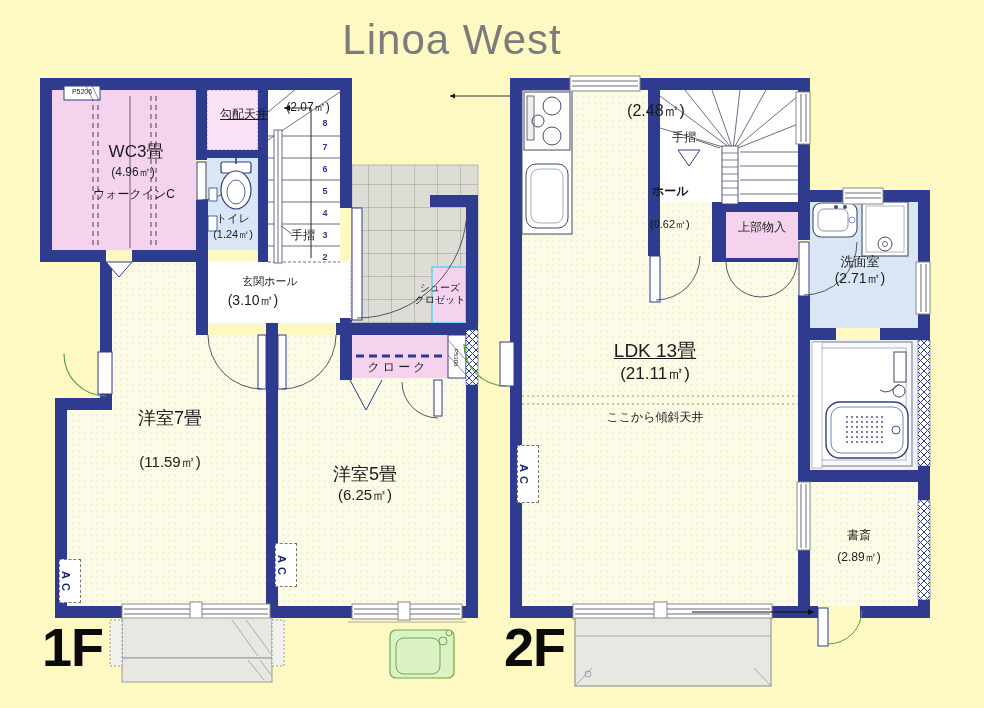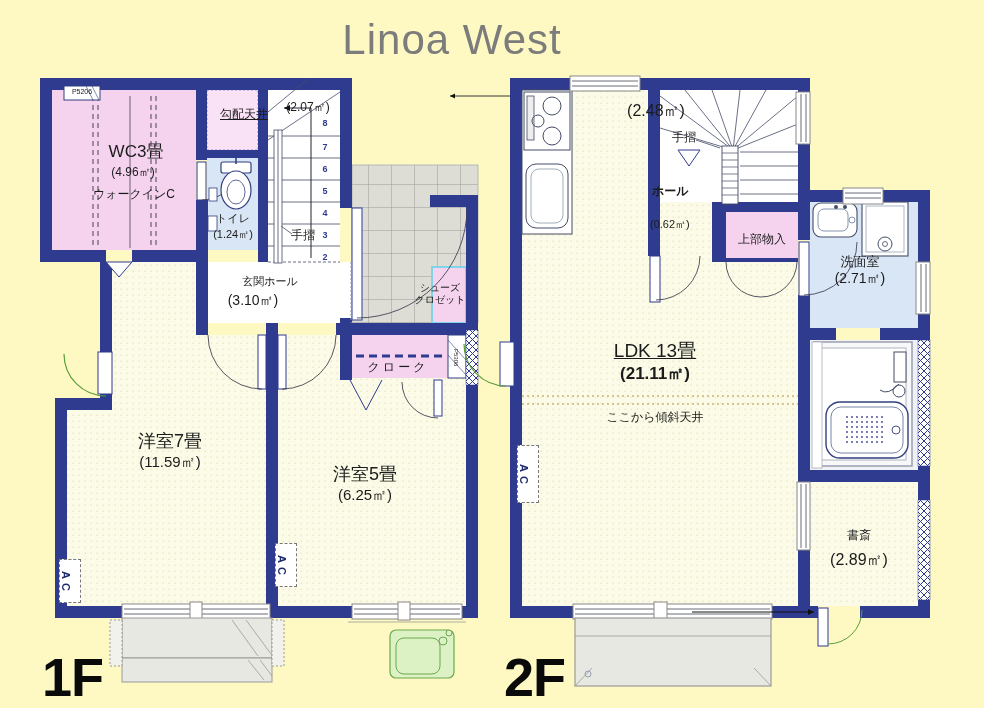--- a/index.html
+++ b/index.html
@@ -1,21 +1,21 @@
 <!DOCTYPE html>
 <html><head>
 <meta charset="utf-8">
 <style>
   html,body{margin:0;padding:0;}
   #canvas{position:relative;width:984px;height:708px;background:#fef9c3;overflow:hidden;
           font-family:"Liberation Sans","DejaVu Sans",sans-serif;}
   svg{position:absolute;left:0;top:0;}
   .lbl{position:absolute;color:#1b1b1b;text-align:center;line-height:1.12;white-space:nowrap;}
   .title{font-size:42px;color:#7c7c7c;letter-spacing:1px;}
-  .floorlbl{font-size:54px;font-weight:bold;color:#0a0a0a;letter-spacing:-1px;margin-top:30px;}
+  .floorlbl{font-size:54px;font-weight:bold;color:#0a0a0a;letter-spacing:-1px;}
   .stepnum{font-size:9px;font-weight:bold;color:#2e3b8f;}
   .tiny{font-size:12px;color:#222;}
   .acbox{position:absolute;background:#fff;border:1px dashed #777;color:#1d2a6e;
          font-size:11px;font-weight:bold;writing-mode:vertical-lr;text-align:center;
          letter-spacing:4px;padding-top:3px;box-sizing:border-box;}
   .vert{writing-mode:vertical-rl;}
 </style>
 </head>
 <body>
 
@@ -345,36 +345,36 @@
 <span class="lbl stepnum" style="left:317px;top:208px;width:16px;">4</span>
 <span class="lbl stepnum" style="left:317px;top:230px;width:16px;">3</span>
 <span class="lbl stepnum" style="left:317px;top:252px;width:16px;">2</span>
 <div class="lbl tiny" style="left:291px;top:229px;width:22px;">手摺</div>
 <div class="lbl" style="left:203px;top:275px;width:134px;font-size:11px;">玄関ホール</div>
 <div class="lbl" style="left:186px;top:293px;width:134px;font-size:14px;">(3.10㎡)</div>
 <div class="lbl" style="left:413px;top:282px;width:54px;font-size:10px;">シューズ</div>
 <div class="lbl" style="left:413px;top:294px;width:54px;font-size:10px;">クロゼット</div>
 <div class="lbl" style="left:350px;top:361px;width:96px;font-size:12px;letter-spacing:3px;">クローク</div>
 <div class="lbl tiny vert" style="left:452px;top:340px;height:36px;font-size:6px;">P5306</div>
-<div class="lbl" style="left:108px;top:431px;width:124px;font-size:18px;">洋室7畳</div>
+<div class="lbl" style="left:108px;top:408px;width:124px;font-size:18px;">洋室7畳</div>
 <div class="lbl" style="left:108px;top:454px;width:124px;font-size:15px;">(11.59㎡)</div>
 <div class="lbl" style="left:303px;top:464px;width:124px;font-size:18px;">洋室5畳</div>
 <div class="lbl" style="left:303px;top:487px;width:124px;font-size:15px;">(6.25㎡)</div>
 <div class="acbox" style="left:59px;top:559px;width:22px;height:44px;">AC</div>
 <div class="acbox" style="left:275px;top:543px;width:22px;height:44px;">AC</div>
 <div class="lbl floorlbl" style="left:42px;top:617px;">1F</div>
 
 <div class="lbl" style="left:624px;top:102px;width:64px;font-size:16px;">(2.48㎡)</div>
 <div class="lbl tiny" style="left:672px;top:131px;width:22px;">手摺</div>
 <div class="lbl" style="left:652px;top:185px;width:58px;font-size:12px;text-align:left;font-weight:bold;">ホール</div>
 <div class="lbl" style="left:650px;top:198px;width:64px;font-size:11px;text-align:left;margin-top:20px;">(0.62㎡)</div>
-<div class="lbl" style="left:724px;top:221px;width:76px;font-size:12px;margin-top:12px;">上部物入</div>
+<div class="lbl" style="left:724px;top:221px;width:76px;font-size:12px;">上部物入</div>
 <div class="lbl" style="left:818px;top:255px;width:84px;font-size:13px;">洗面室</div>
 <div class="lbl" style="left:818px;top:271px;width:84px;font-size:14px;">(2.71㎡)</div>
 <div class="lbl" style="left:565px;top:340px;width:180px;font-size:19px;text-decoration:underline;">LDK 13畳</div>
-<div class="lbl" style="left:565px;top:364px;width:180px;font-size:17px;font-weight:bold;">(21.11㎡)</div>
+<div class="lbl" style="left:565px;top:364px;width:180px;font-size:17px;">(21.11㎡)</div>
 <div class="lbl" style="left:565px;top:411px;width:180px;font-size:12px;">ここから傾斜天井</div>
 <div class="acbox" style="left:517px;top:445px;width:22px;height:58px;">AC</div>
 <div class="lbl" style="left:816px;top:529px;width:86px;font-size:12px;">書斎</div>
-<div class="lbl" style="left:814px;top:551px;width:90px;font-size:16px;">(2.89㎡)</div>
+<div class="lbl" style="left:814px;top:551px;width:90px;font-size:12px;">(2.89㎡)</div>
 <div class="lbl floorlbl" style="left:504px;top:617px;">2F</div>
 
 </div>
 
 </body></html>

